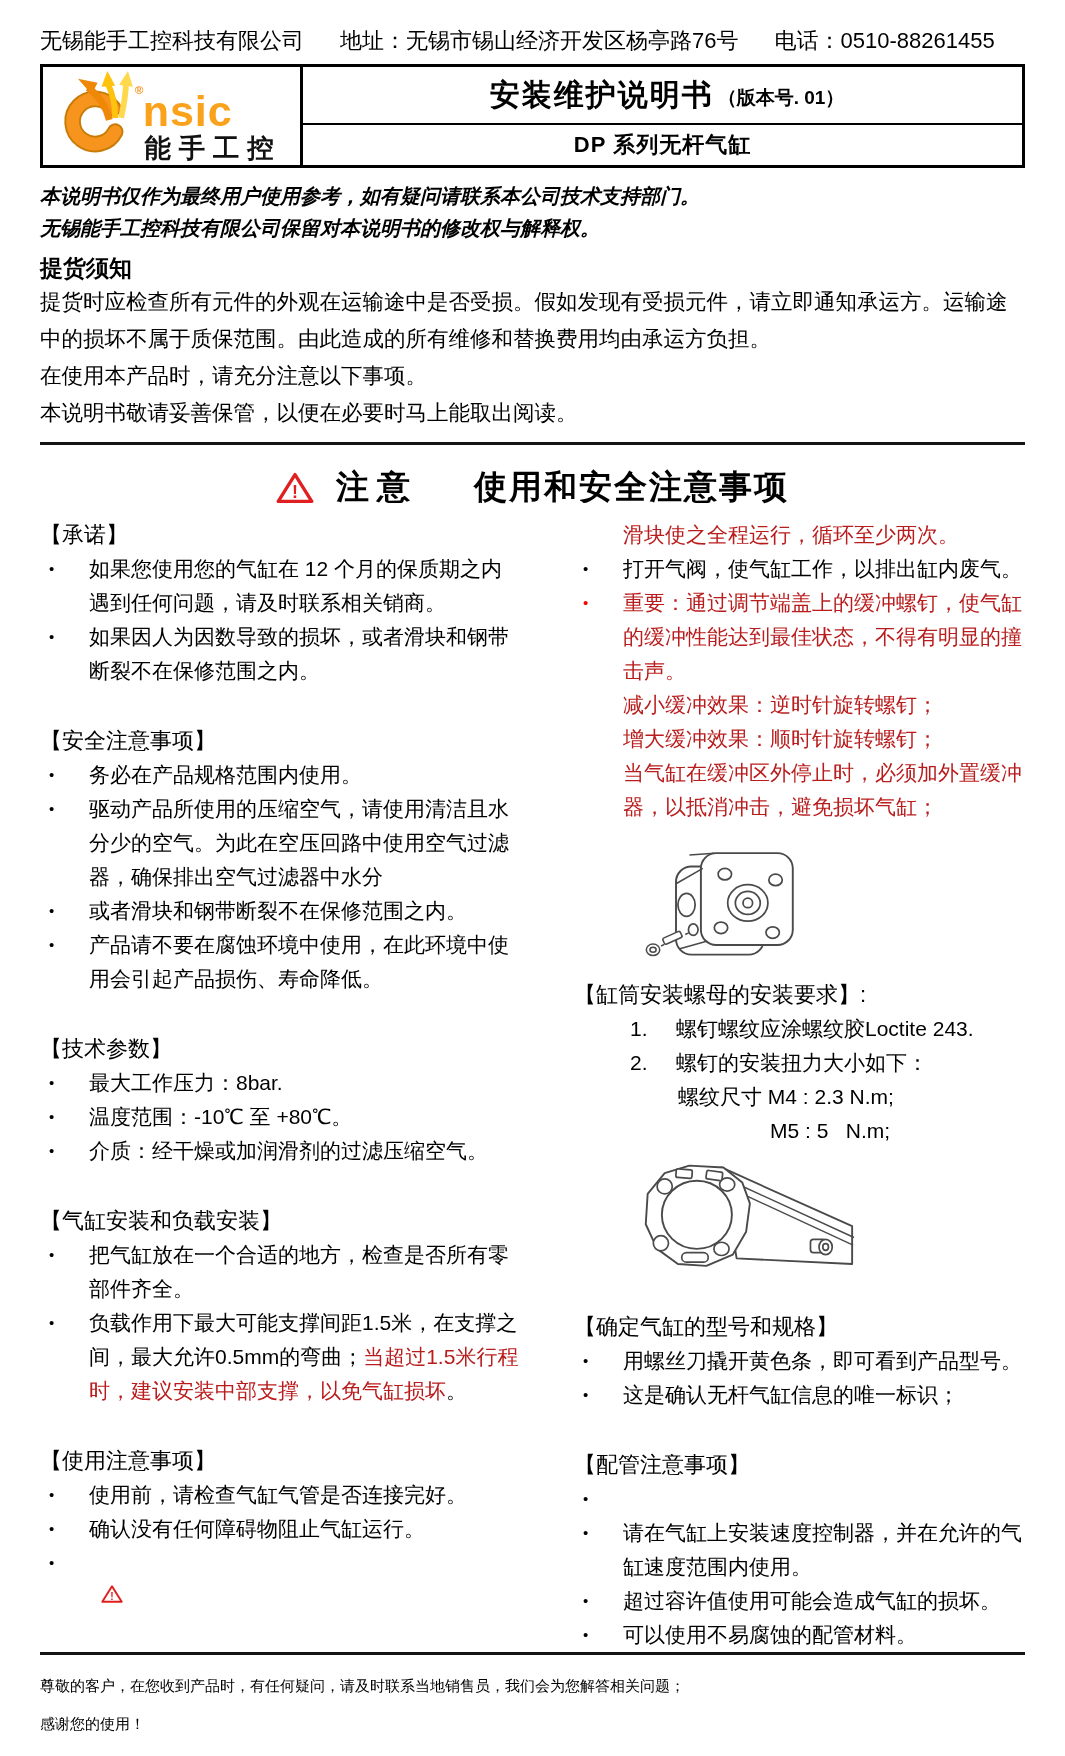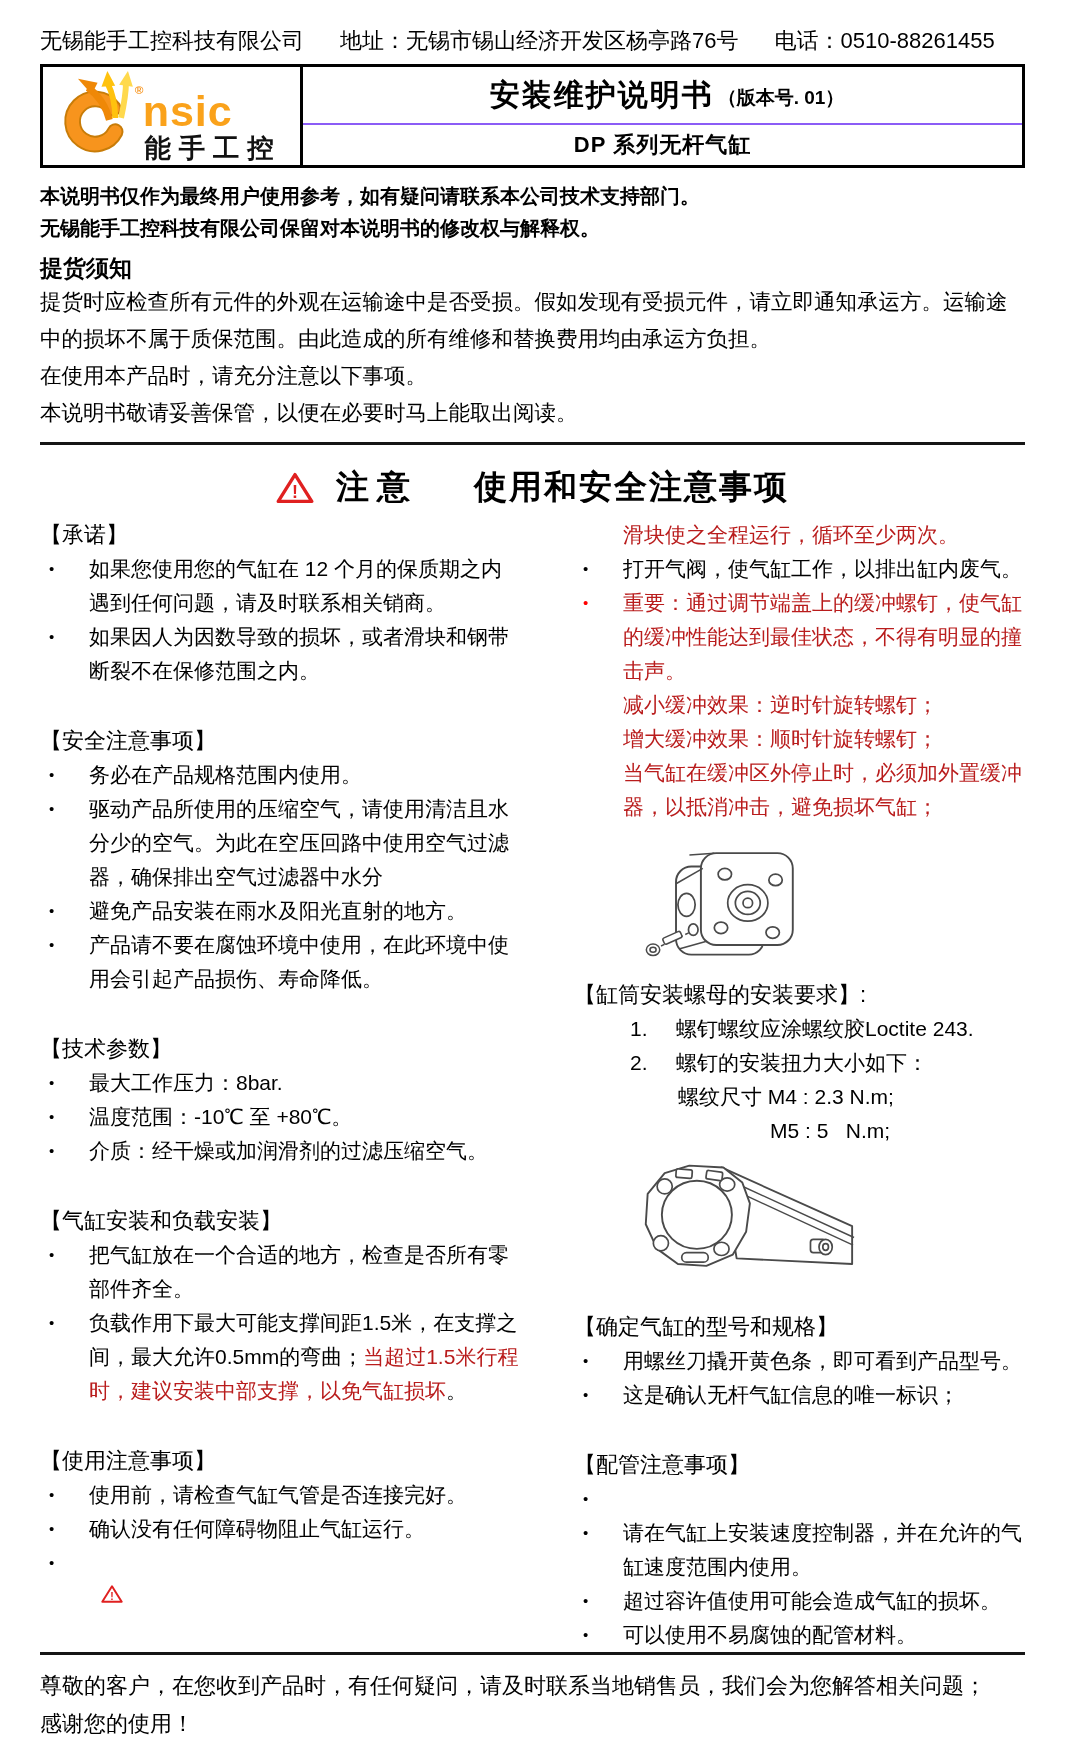--- a/index.html
+++ b/index.html
@@ -6,27 +6,27 @@
   .page{
     width:1065px;height:1756px;box-sizing:border-box;background:#fff;
     padding:26px 40px 34px 40px;display:flex;flex-direction:column;
     font-family:"Liberation Sans",sans-serif;color:#000;overflow:hidden;
   }
   
   .top-bar{display:flex;gap:36px;font-size:22px;font-weight:500;line-height:30px;padding-bottom:8px;}
   
   .header-table{border:3px solid #000;display:grid;grid-template-columns:260px 1fr;grid-template-rows:58px 40px;}
   .logo-cell{grid-row:1/3;border-right:3px solid #000;display:flex;align-items:center;justify-content:center;}
-  .title-cell{border-bottom:2px solid #8b5cf6;display:flex;align-items:center;justify-content:center;padding-left:9px;}
+  .title-cell{border-bottom:2px solid #000000;display:flex;align-items:center;justify-content:center;padding-left:9px;}
   .title-main{font-size:30px;font-weight:bold;letter-spacing:2px;}
   .title-version{font-size:19px;font-weight:bold;padding-top:6px;margin-left:4px;}
   .subtitle-cell{display:flex;align-items:center;justify-content:center;font-size:22px;font-weight:bold;letter-spacing:1px;}
   
   .disclaimers{margin-top:12px;}
-  .disclaimer{font-family:"Liberation Serif",serif;font-weight:bold;font-size:20px;line-height:32px;}
+  .disclaimer{font-family:"Liberation Serif",serif;font-style:italic;font-weight:bold;font-size:20px;line-height:32px;}
   .pickup-heading{font-size:23px;font-weight:bold;margin-top:8px;line-height:32px;}
   .pickup-paragraph{font-size:21.5px;line-height:37px;}
   .divider{border-top:3px solid #151515;margin-top:10px;}
   
   .caution-row{display:flex;justify-content:center;align-items:center;margin:20px 0 8px 0;}
   .caution-label{font-size:33px;font-weight:600;letter-spacing:8px;margin-left:22px;}
   .caution-title{font-size:33px;font-weight:600;letter-spacing:2px;margin-left:56px;}
   
   .columns{display:flex;align-items:flex-start;gap:32px;}
   .col-left{width:480px;flex:0 0 480px;}
@@ -42,21 +42,21 @@
   .item.plain .content{display:block;}
   .item.plain.ind-1{padding-left:49px;}
   .item.plain.ind-2{padding-left:104px;}
   .item.plain.ind-3{padding-left:196px;}
   .item.numbered{padding-left:56px;}
   .item.numbered .marker{flex:0 0 46px;padding-left:0;}
   .red{color:#b91c1c;}
   .figure{margin:10px 0 6px 56px;}
   .inline-warn{display:inline-block;vertical-align:-3px;margin-right:3px;}
   
-  .footer{margin-top:auto;border-top:3px solid #151515;padding-top:12px;font-size:22px;line-height:38px;}
+  .footer{margin-top:auto;border-top:3px solid #151515;padding-top:12px;font-size:15px;line-height:38px;}
 </style>
 </head>
 <body>
 
 <div class="page">
 
   <div class="top-bar">
     <span>无锡能手工控科技有限公司</span>
     <span>地址：无锡市锡山经济开发区杨亭路76号</span>
     <span>电话：0510-88261455</span>
@@ -122,21 +122,21 @@
         <div class="item bullet">
           <span class="marker dot">•</span>
           <span class="content"><span>务必在产品规格范围内使用。</span></span>
         </div>
         <div class="item bullet">
           <span class="marker dot">•</span>
           <span class="content"><span>驱动产品所使用的压缩空气，请使用清洁且水分少的空气。为此在空压回路中使用空气过滤器，确保排出空气过滤器中水分</span></span>
         </div>
         <div class="item bullet">
           <span class="marker dot">•</span>
-          <span class="content"><span>避免产品安装在雨水及阳光直射的地方。</span></span>
+          <span class="content"><span>或者滑块和钢带断裂不在保修范围之内。</span></span>
         </div>
         <div class="item bullet">
           <span class="marker dot">•</span>
           <span class="content"><span>产品请不要在腐蚀环境中使用，在此环境中使用会引起产品损伤、寿命降低。</span></span>
         </div>
         <div class="spacer"></div>
         <div class="sec-heading">【技术参数】</div>
         <div class="item bullet">
           <span class="marker dot">•</span>
           <span class="content"><span>最大工作压力：8bar.</span></span>

